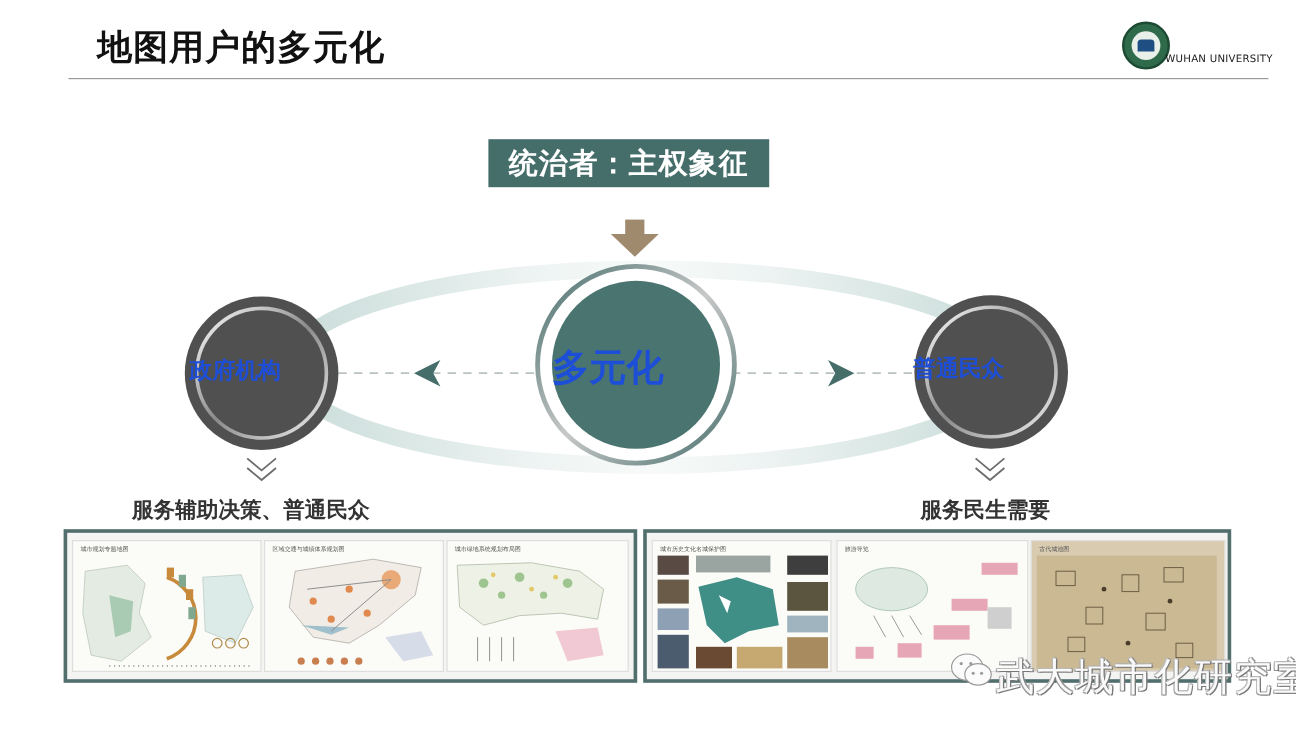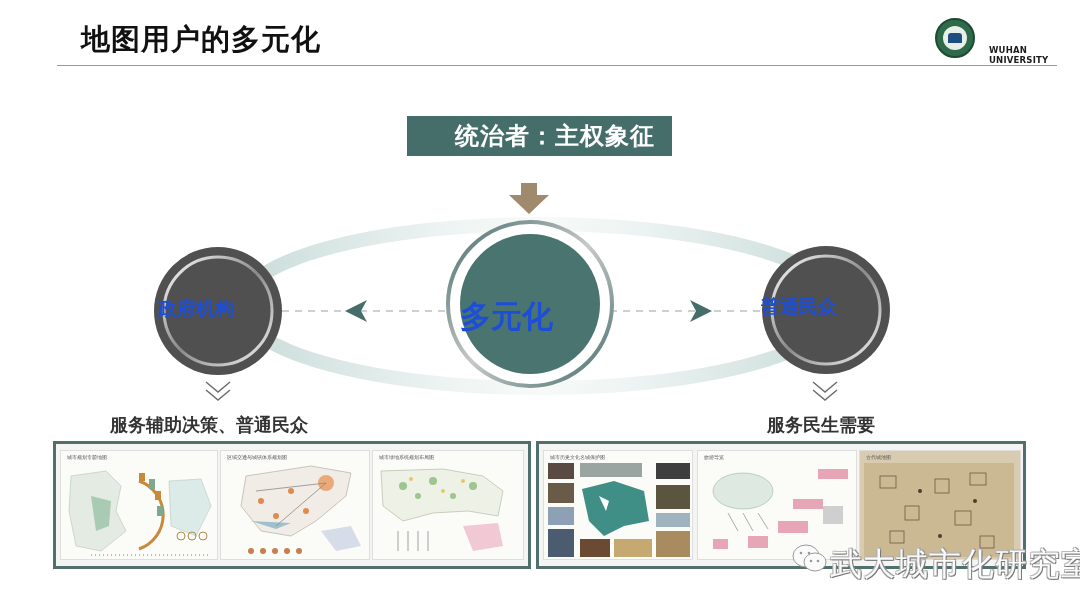--- a/index.html
+++ b/index.html
@@ -6,31 +6,31 @@
   body { width:1080px; height:608px; background:#ffffff; position:relative; overflow:hidden;
          font-family:"DejaVu Sans","Liberation Sans",sans-serif; }
   .title { position:absolute; left:66px; top:20px; font-size:29px; font-weight:bold; color:#111; letter-spacing:1px;margin-left:15px; }
   .title-rule { position:absolute; left:57px; top:65px; width:1000px; height:1px; background:#9a9a9a; }
   .logo { position:absolute; left:935px; top:16px; width:130px; height:46px; }
   .logo-emblem { position:absolute; left:0; top:2px; width:40px; height:40px; border-radius:50%;
                  background:#2f6a4a; border:2px solid #1d4a33; box-sizing:border-box; }
   .logo-emblem .inner { position:absolute; left:6px; top:6px; width:24px; height:24px; border-radius:50%; background:#e9efe9; }
   .logo-emblem .bldg { position:absolute; left:11px; top:13px; width:14px; height:10px; background:#1f4f82; border-radius:3px 3px 0 0; }
   .logo-cn { position:absolute; left:46px; top:2px; font-family:"DejaVu Serif",serif; font-size:20px; color:#b3242a; font-style:italic; letter-spacing:4px; }
-  .logo-en { position:absolute; left:54px; top:29px; font-size:8.5px; font-weight:bold; color:#1a1a1a; letter-spacing:0.2px; }
+  .logo-en { position:absolute; left:36px; top:29px; font-size:8.5px; font-weight:normal; color:#1a1a1a; letter-spacing:0.2px; }
 
   .ruler-label { position:absolute; left:407px; top:116px; width:234px; height:40px; background:#456e6b; color:#fff;
-                 font-size:24px; font-weight:bold; text-align:center; line-height:40px; letter-spacing:1px;padding-left:31px; }
+                 font-size:24px; font-weight:bold; text-align:center; line-height:40px; letter-spacing:1px; }
 
   svg.diagram { position:absolute; left:0; top:0; }
 
   .node-label { position:absolute; color:#1d4ed8; font-weight:bold; text-align:left; }
   .gov-label { left:158px; top:296px; width:120px; font-size:19px; }
   .pub-label { left:761px; top:294px; width:120px; font-size:19px; }
-  .center-label { left:460px; top:296px; width:140px; font-size:31px; }
+  .center-label { left:460px; top:286px; width:140px; font-size:31px; }
   .caption { position:absolute; font-size:18px; font-weight:bold; color:#333; }
   .cap-left { left:110px; top:413px; }
   .cap-right { left:767px; top:413px;text-align:right; }
 
   .frame { position:absolute; border:3px solid #516f6d; box-sizing:border-box; background:#f4f4f2; }
   .frame-left { left:53px; top:441px; width:478px; height:128px; }
   .frame-right { left:536px; top:441px; width:490px; height:128px; }
   .panel { position:absolute; top:6px; height:110px; background:#fbfbf8; border:1px solid #dedede; box-sizing:border-box; overflow:hidden; }
   .panel .ptitle { position:absolute; left:6px; top:3px; font-size:5px; color:#555; white-space:nowrap; }
 

